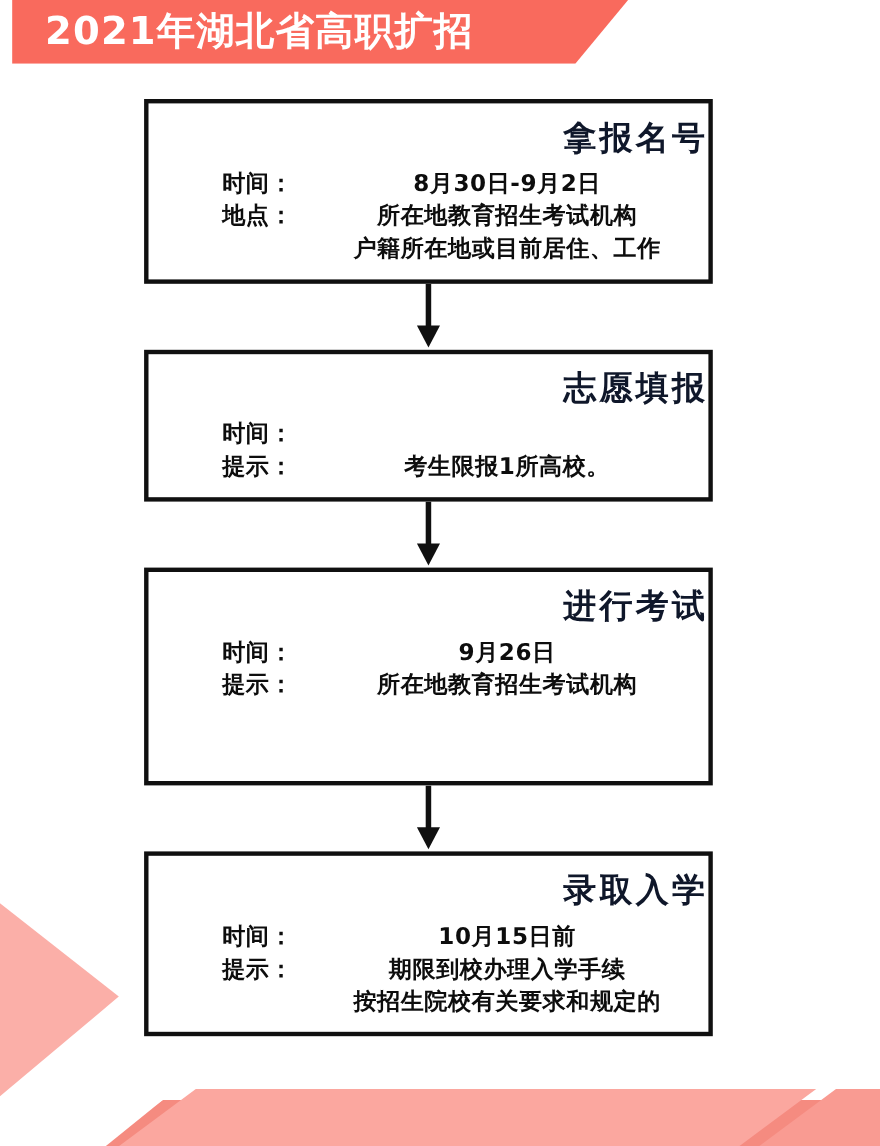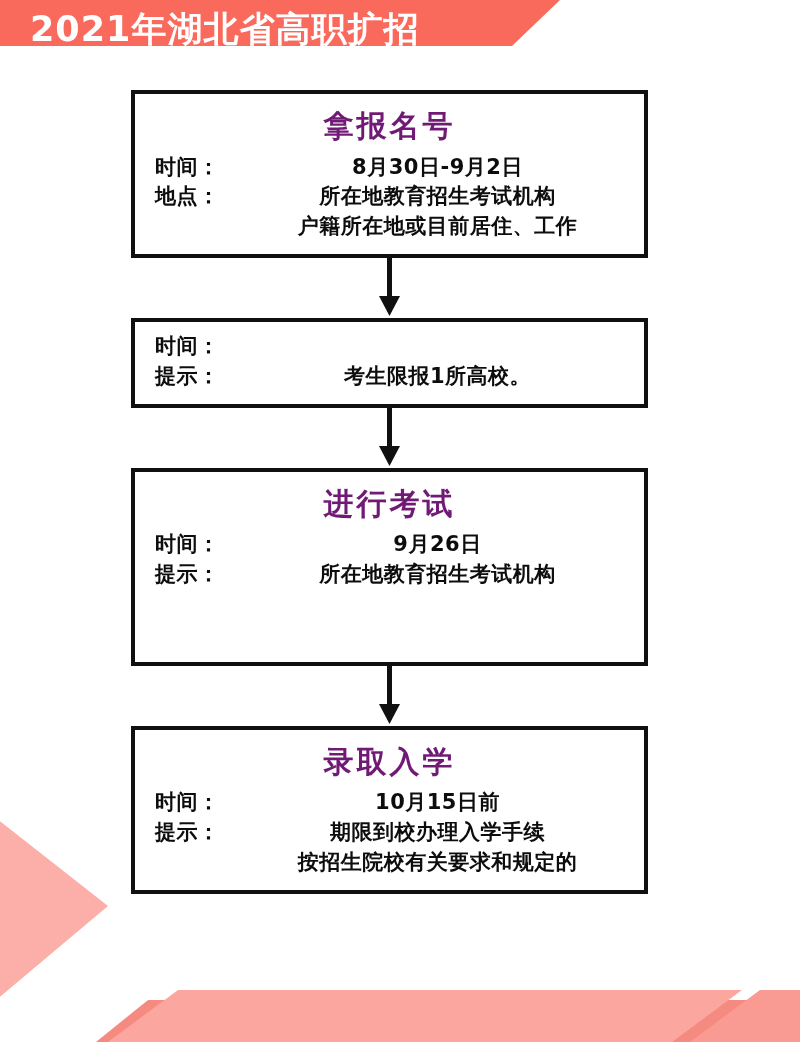--- a/index.html
+++ b/index.html
@@ -30,24 +30,24 @@
     inset: 0;
     width: 800px;
     height: 1042px;
     z-index: 0;
     pointer-events: none;
   }
 
   
   .banner {
     position: absolute;
-    left: 0;
+    left: 11px;
     top: 0;
     width: 560px;
-    height: 46px;
+    height: 58px;
     z-index: 1;
   }
   .banner-shape {
     position: absolute;
     inset: 0;
     width: 100%;
     height: 100%;
   }
   .banner-title {
     position: absolute;
@@ -76,32 +76,33 @@
   .step-box {
     position: relative;
     box-sizing: border-box;
     width: 517px;
     border: 4px solid #101010;
     background: #ffffff;
     padding: 10px 0 12px 0;
   }
 
   .step-title {
-    text-align: center;
+    text-align: right;
     font-size: 30px;
     font-weight: 700;
-    color: #701a75;
+    color: #0f172a;
     letter-spacing: 3px;
     line-height: 1.35;
     margin: 2px 0 6px 0;
     font-family: "DejaVu Sans", "Liberation Sans", sans-serif;
   }
 
   .step-rows {
     padding: 0 12px 0 20px;
+    margin-left: 47px;
   }
 
   .row {
     display: flex;
     align-items: flex-start;
     font-size: 21px;
     font-weight: 700;
     color: #0d0d0d;
     line-height: 1.42;
     letter-spacing: 0.5px;
@@ -182,20 +183,21 @@
     </div>
 
     <div class="connector">
       <svg viewBox="0 0 517 60" width="517" height="60">
         <line x1="258.5" y1="0" x2="258.5" y2="40" stroke="#101010" stroke-width="5"></line>
         <polygon points="248,38 269,38 258.5,58" fill="#101010"></polygon>
       </svg>
     </div>
 
     <div class="step-box">
+      <div class="step-title">志愿填报</div>
       <div class="step-rows">
         <div class="row">
           <span class="row-label">时间：</span>
         </div>
         <div class="row">
           <span class="row-label">提示：</span>
           <span class="row-value">
             <span class="vline">考生限报1所高校。</span>
           </span>
         </div>

